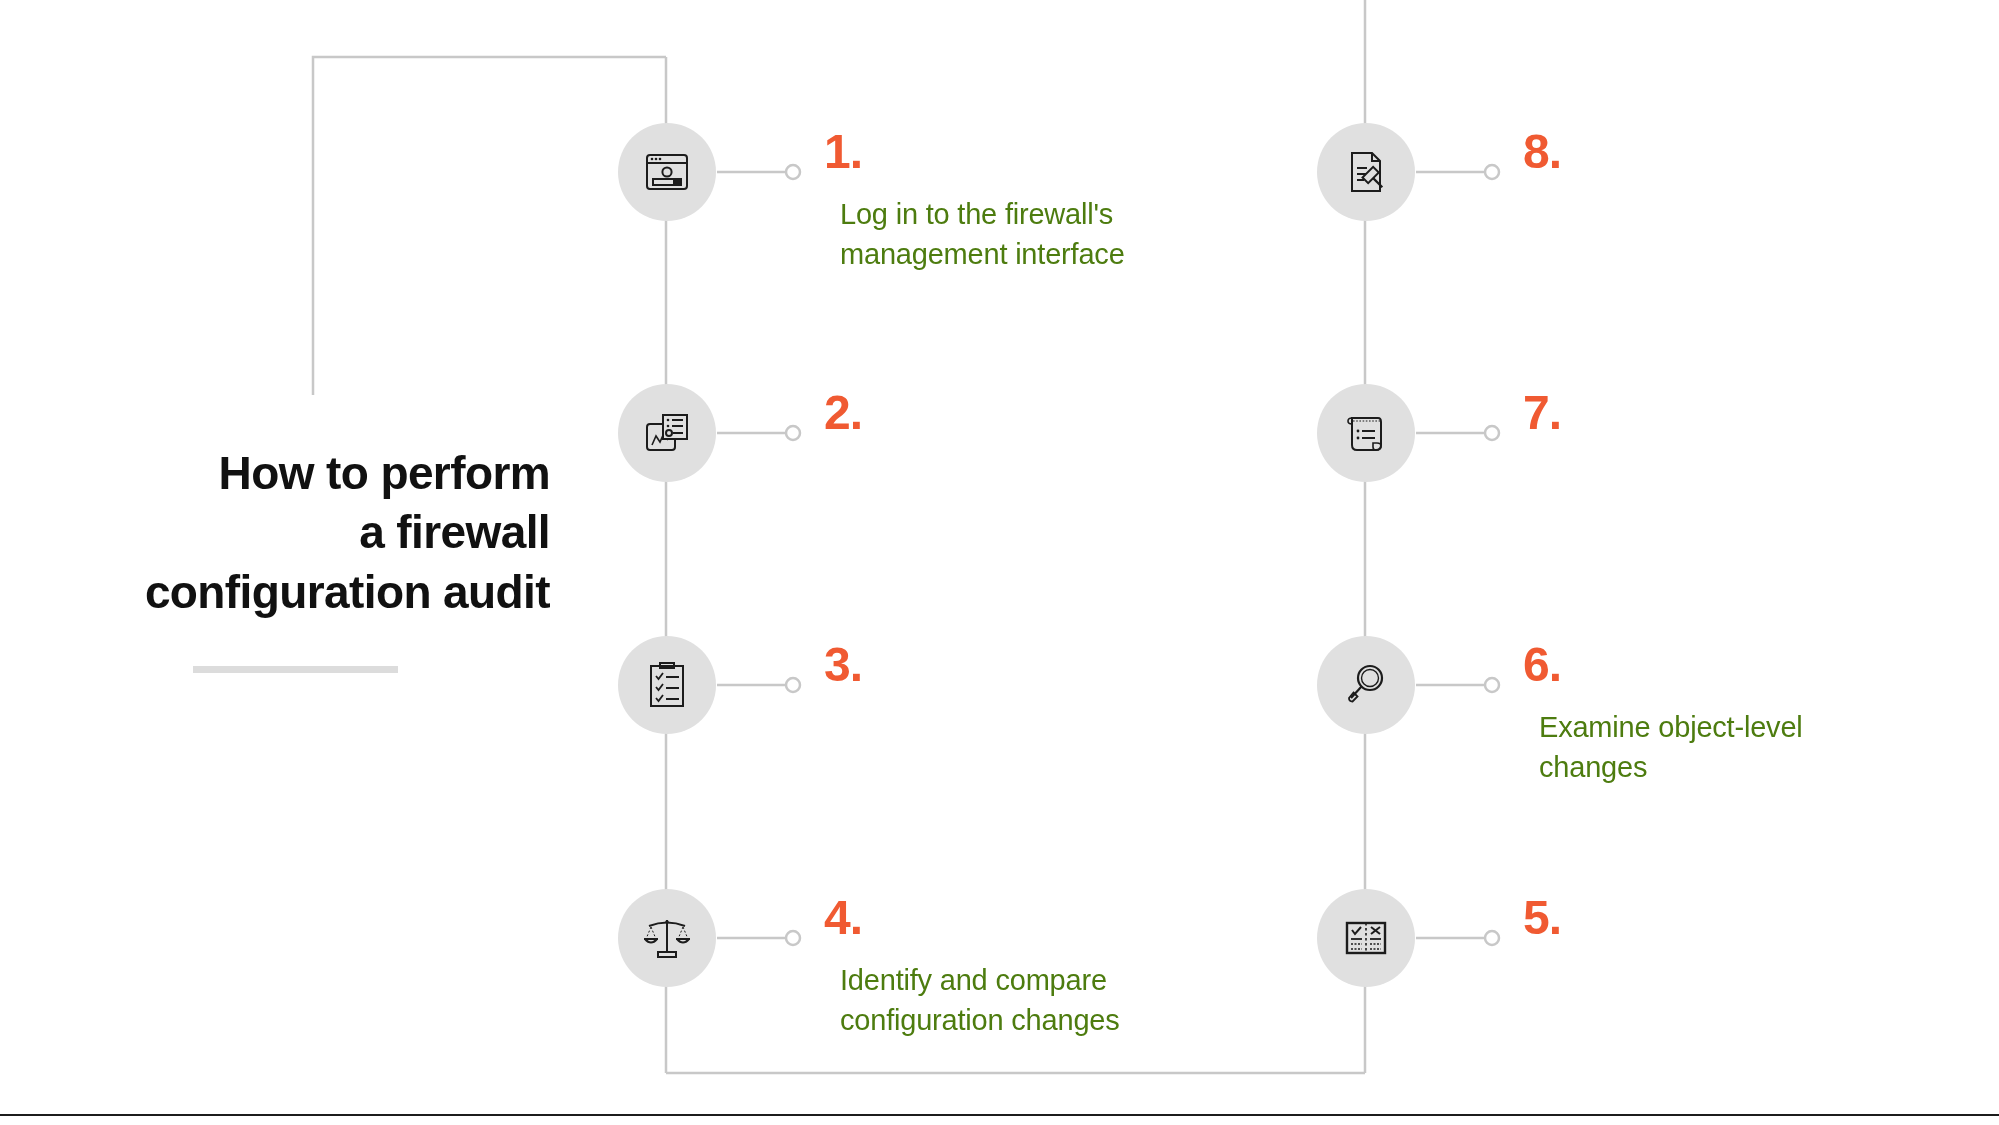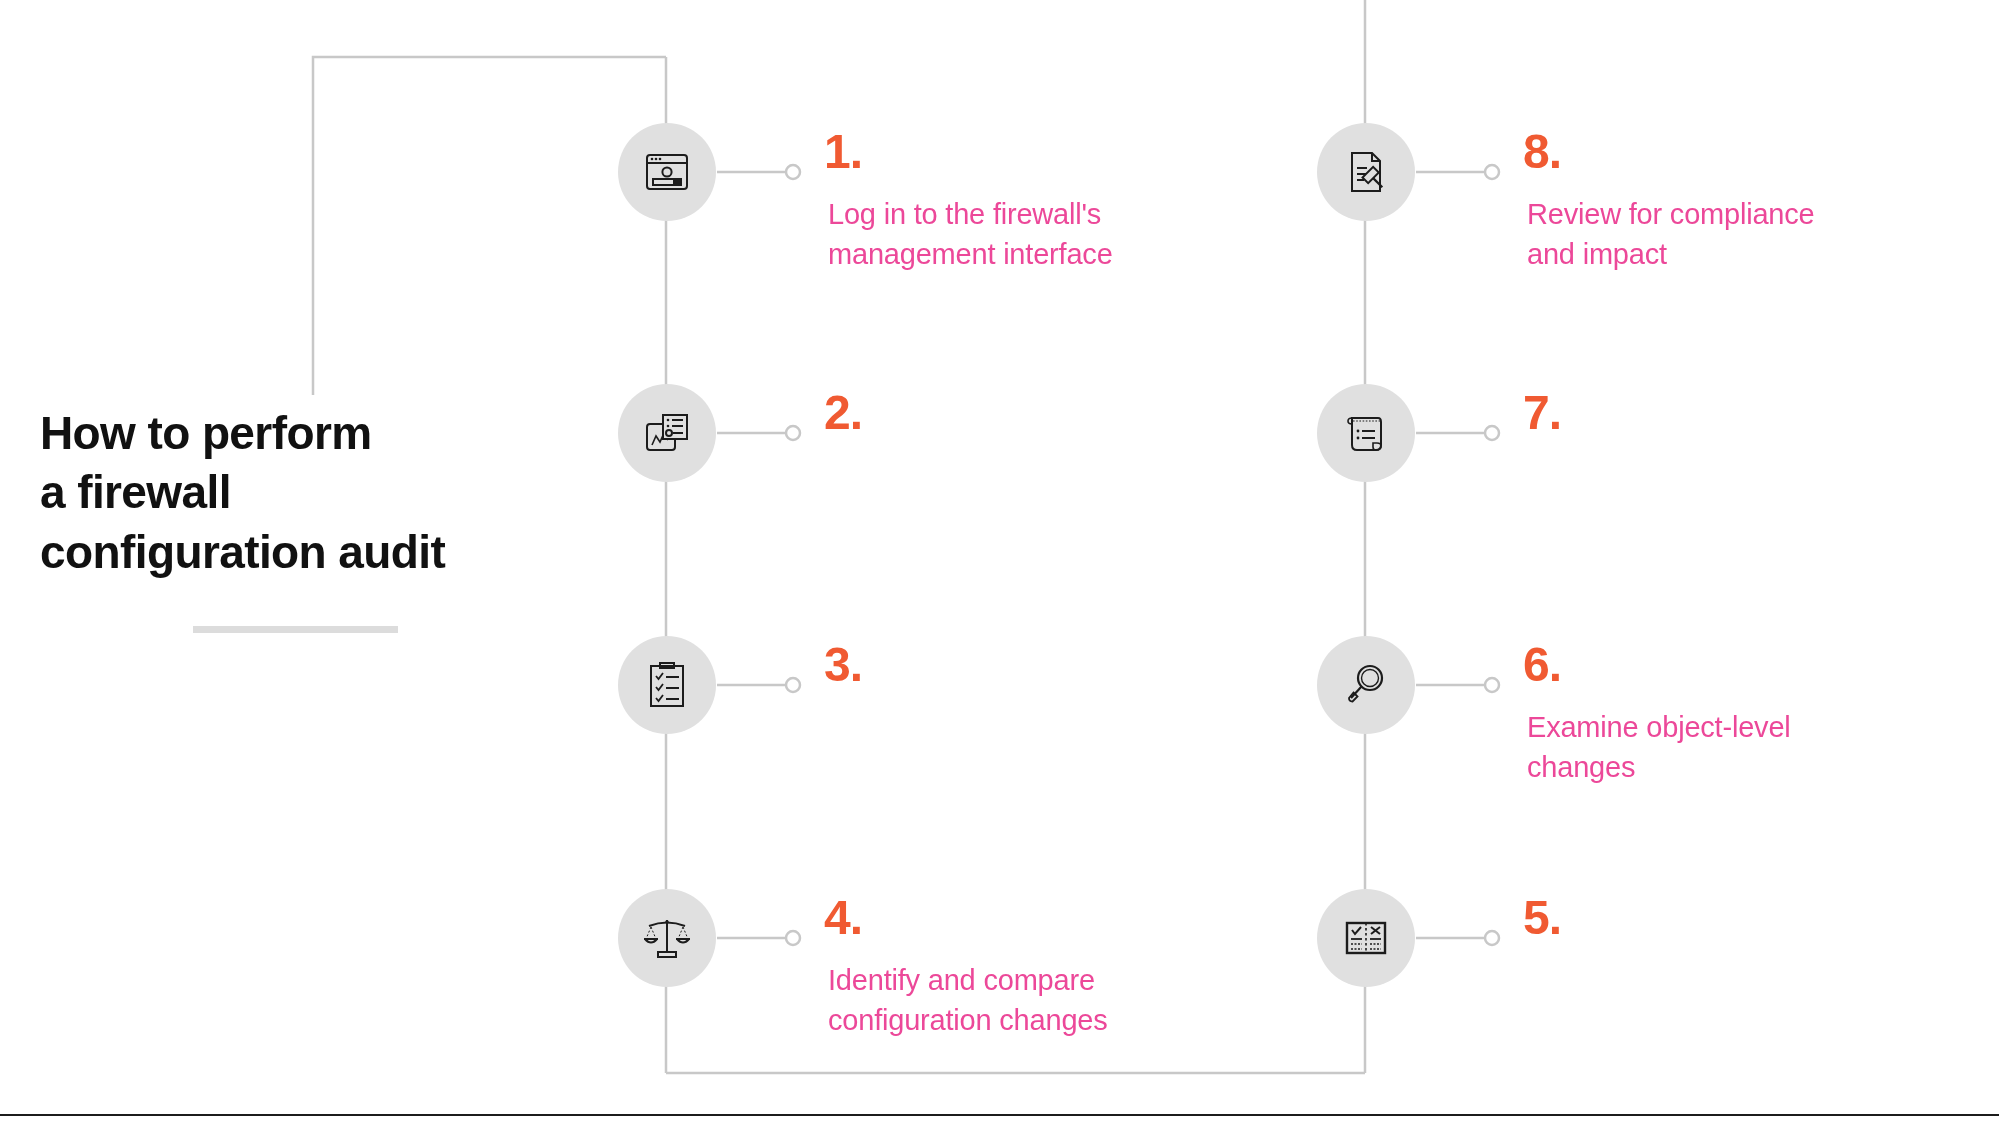--- a/index.html
+++ b/index.html
@@ -26,23 +26,23 @@
     inset: 0;
     width: 1999px;
     height: 1125px;
     pointer-events: none;
   }
 
   
   .title-block {
     position: absolute;
     left: 40px;
-    top: 404px;
+    top: 444px;
     width: 510px;
-    text-align: left;
+    text-align: right;
   }
   .title {
     font-size: 46px;
     font-weight: bold;
     line-height: 1.29;
     color: #111111;
     letter-spacing: -0.6px;
     margin: 0;
     white-space: pre-line;
   }
@@ -78,23 +78,23 @@
     font-size: 48px;
     font-weight: bold;
     color: #f05a32;
     line-height: 1;
     letter-spacing: -1px;
     margin: 0 0 18px 0;
   }
   .step-label {
     font-size: 29px;
     font-weight: normal;
-    color: #ec4899;
+    color: #4d7c0f;
     line-height: 1.38;
-    margin: 4px;
+    margin: 16px;
     white-space: pre-line;
     letter-spacing: -0.2px;
   }
 
   .bottom-rule {
     position: absolute;
     left: 0;
     top: 1114px;
     width: 1999px;
     height: 2px;
@@ -290,20 +290,18 @@
         <line x1="17" y1="28" x2="27" y2="28" stroke="#1c1c1c" stroke-width="2"></line>
         <line x1="17" y1="34" x2="24" y2="34" stroke="#1c1c1c" stroke-width="2"></line>
         <g transform="rotate(-45 31 30)">
           <rect x="24" y="25" width="15" height="8" fill="#e0e0e0" stroke="#1c1c1c" stroke-width="2"></rect>
           <line x1="31" y1="33" x2="31" y2="46" stroke="#1c1c1c" stroke-width="2.2"></line>
         </g>
       </svg>
     </div>
     <div class="step-text" style="left:1523px; top:128px; width:450px;">
       <p class="step-num">8.</p>
-      <p class="step-label">Review for compliance
-and impact</p>
     </div>
   </div>
 
   <div class="bottom-rule"></div>
 
 </div>
 
 </body></html>

